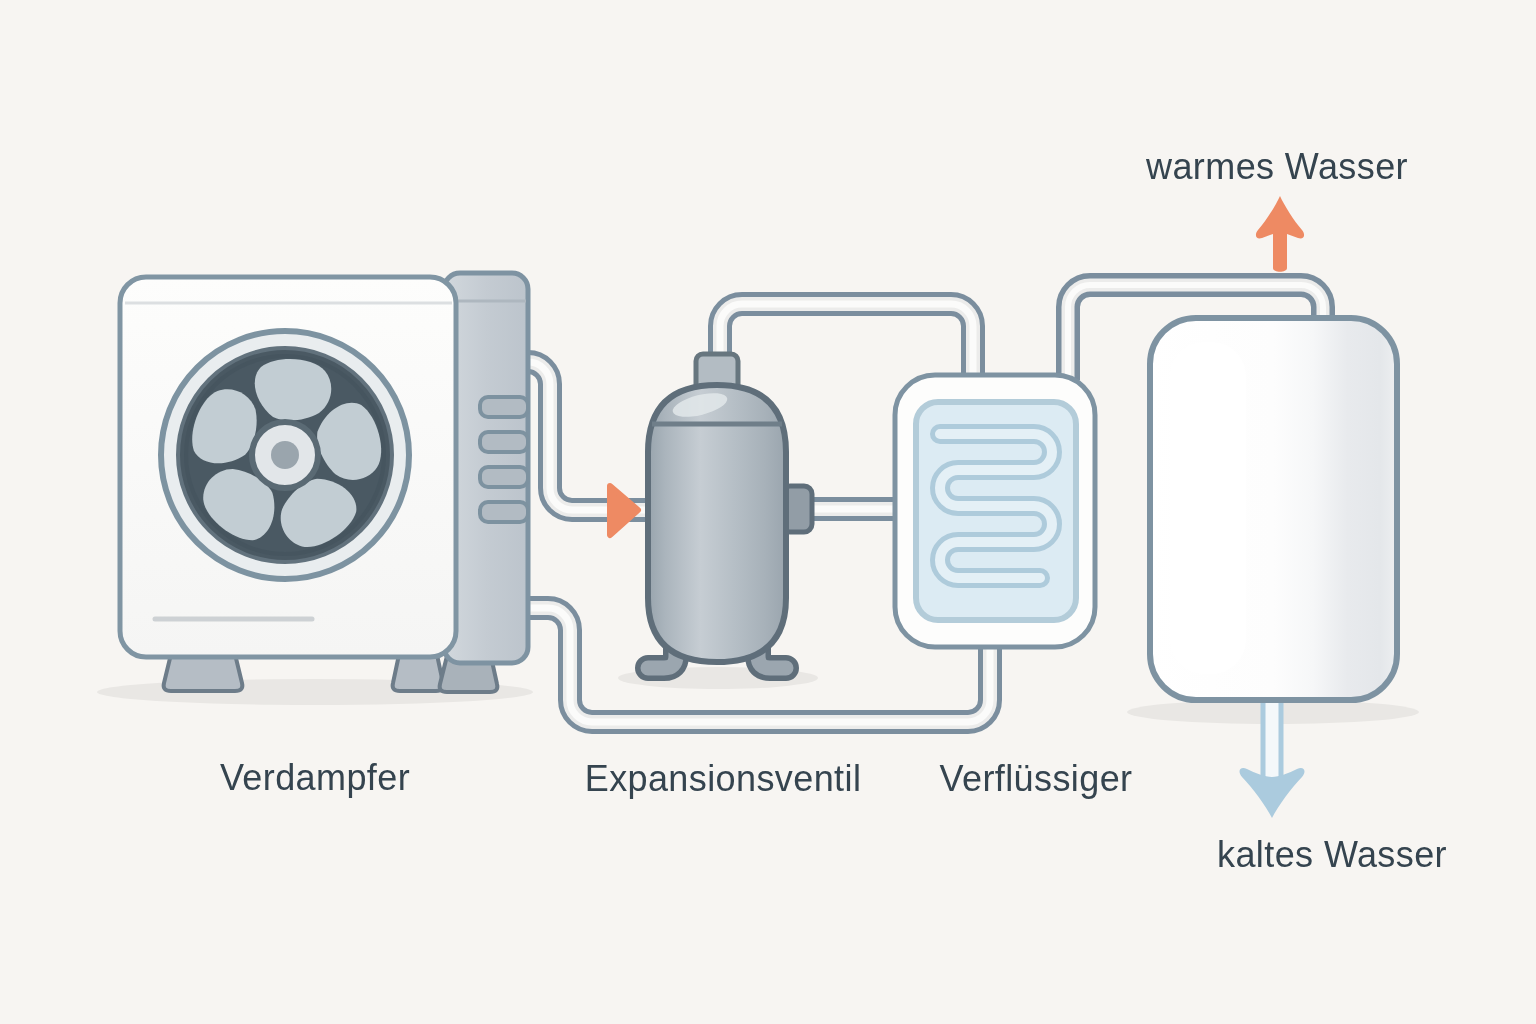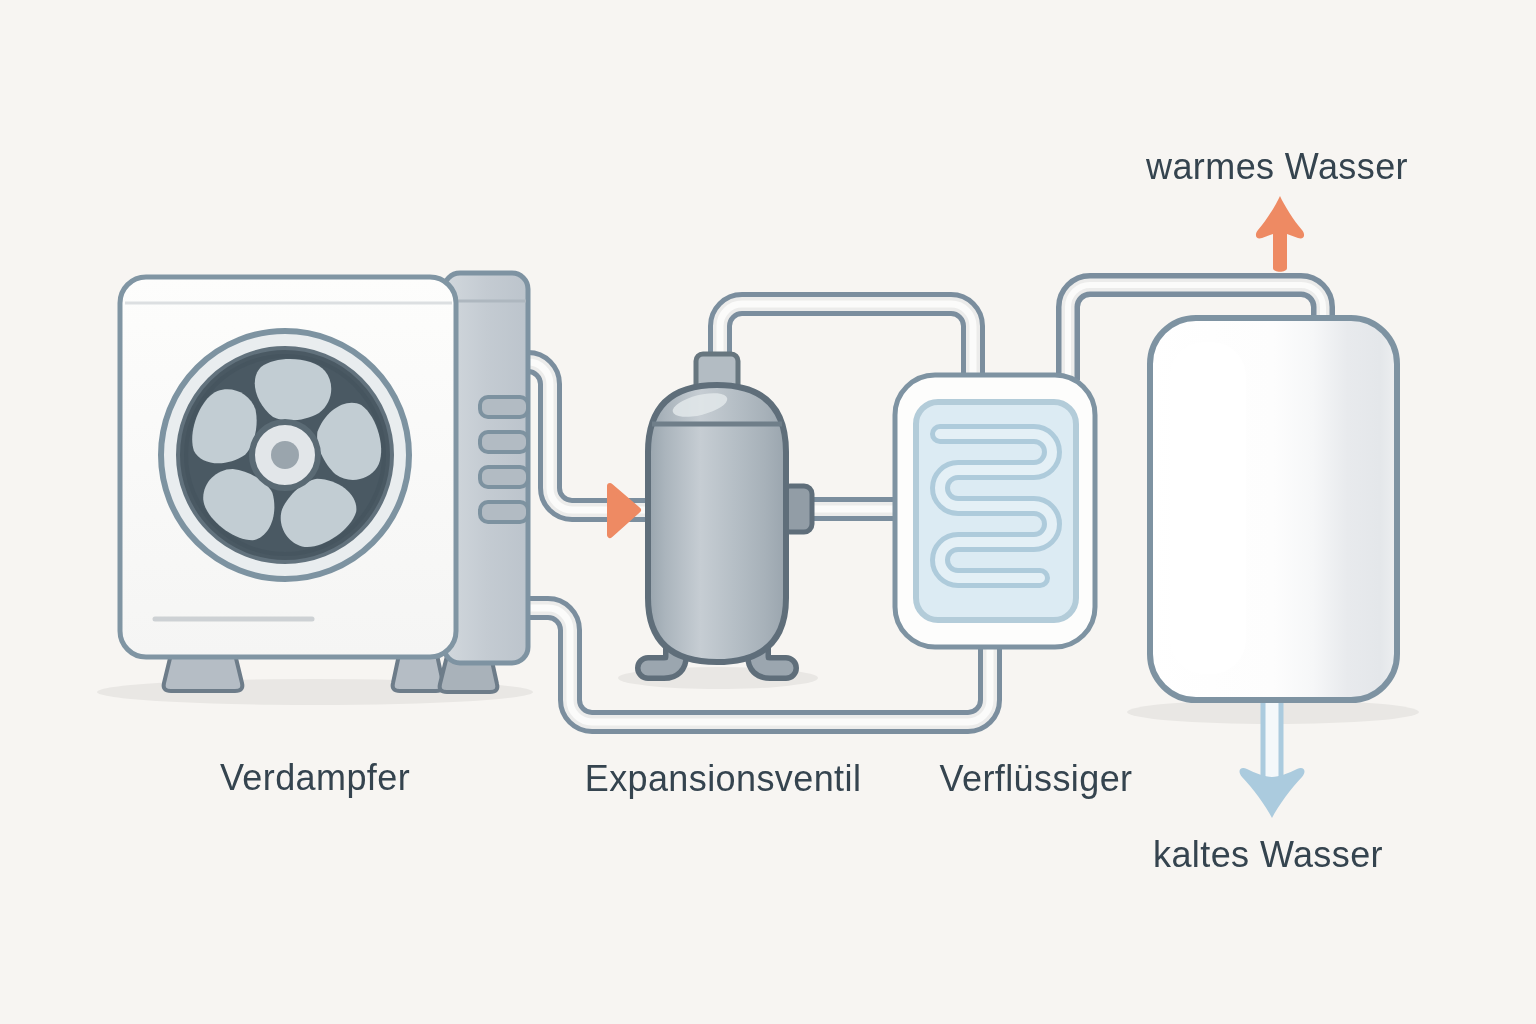--- a/index.html
+++ b/index.html
@@ -145,14 +145,14 @@
            C 1273,273 1287,273 1287,268 L 1287,234 L 1298,238 C 1304,240 1306,235 1302,230
            C 1294,221 1284,205 1280,196 Z" fill="#ee8a63"></path>
   <path d="M 1272,818 C 1266,806 1252,787 1242,777 C 1237,771 1240,766 1247,769 C 1255,773 1265,777 1272,777
            C 1279,777 1289,773 1297,769 C 1304,766 1307,771 1302,777 C 1292,787 1278,806 1272,818 Z" fill="#abcbde"></path>
 </svg>
 
   <div class="lbl" style="left:723px;top:758px">Expansionsventil</div>
   <div class="lbl" style="left:315px;top:757px">Verdampfer</div>
   <div class="lbl" style="left:1036px;top:758px">Verflüssiger</div>
   <div class="lbl" style="left:1277px;top:146px">warmes Wasser</div>
-  <div class="lbl" style="left:1268px;top:834px">kaltes Wasser</div>
+  <div class="lbl" style="left:1332px;top:834px">kaltes Wasser</div>
 </div>
 
 </body></html>

